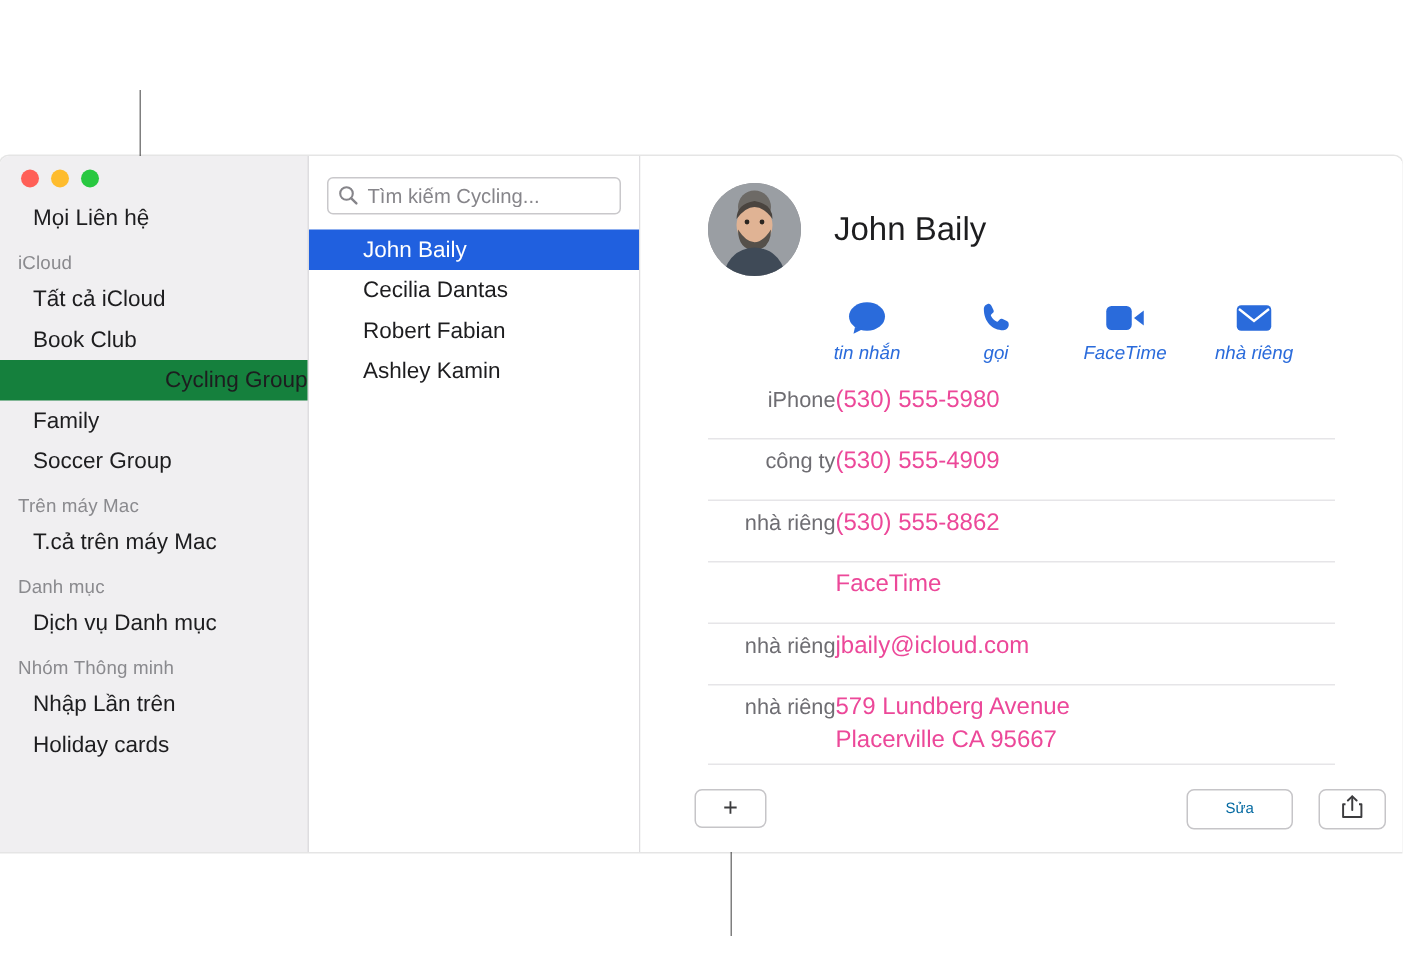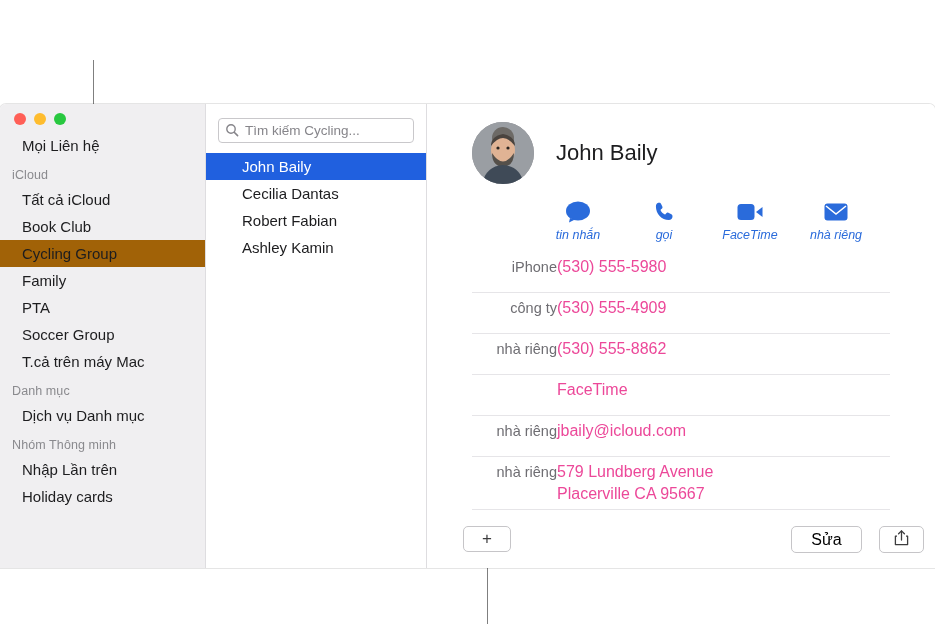--- a/index.html
+++ b/index.html
@@ -70,21 +70,22 @@
   .sb-item {
     font-size: 15px;
     color: #1d1d1f;
     height: 27px;
     line-height: 27px;
     padding-left: 22px;
     white-space: nowrap;
   }
   .sb-item.top-level { }
   .sb-item.selected {
-    background: #a16207;
+    background: #15803d;
+    text-align: right;
   }
 
   
   .list-col {
     position: absolute;
     left: 206px; top: 0;
     width: 220px;
     height: 464px;
     background: #ffffff;
     border-right: 1px solid #dedde0;
@@ -215,22 +216,22 @@
     bottom: 0;
     width: 508px;
     height: 52px;
   }
   .btn {
     position: absolute;
     border: 1px solid #c6c5c8;
     border-radius: 5px;
     background: #ffffff;
     font-family: "Liberation Sans", sans-serif;
-    font-size: 16px;
-    color: #000000;
+    font-size: 10px;
+    color: #0369a1;
     display: flex;
     align-items: center;
     justify-content: center;
   }
   #add-button { left: 36px; top: 10px; width: 46px; height: 24px; font-size: 17px; color: #3c3c3e; }
   #edit-button { right: 73px; top: 10px; width: 69px; height: 25px; }
   #share-button { right: 11px; top: 10px; width: 43px; height: 25px; }
 </style>
 </head>
 <body>
@@ -259,26 +260,24 @@
       <div class="sb-item">
         <span>Book Club</span>
       </div>
       <div class="sb-item selected">
         <span>Cycling Group</span>
       </div>
       <div class="sb-item">
         <span>Family</span>
       </div>
       <div class="sb-item">
-        <span>PTA</span>
-      </div>
-      <div class="sb-item">
         <span>Soccer Group</span>
       </div>
 
+      <div class="sb-head">Trên máy Mac</div>
       <div class="sb-item">
         <span>T.cả trên máy Mac</span>
       </div>
 
       <div class="sb-head">Danh mục</div>
       <div class="sb-item">
         <span>Dịch vụ Danh mục</span>
       </div>
 
       <div class="sb-head">Nhóm Thông minh</div>

